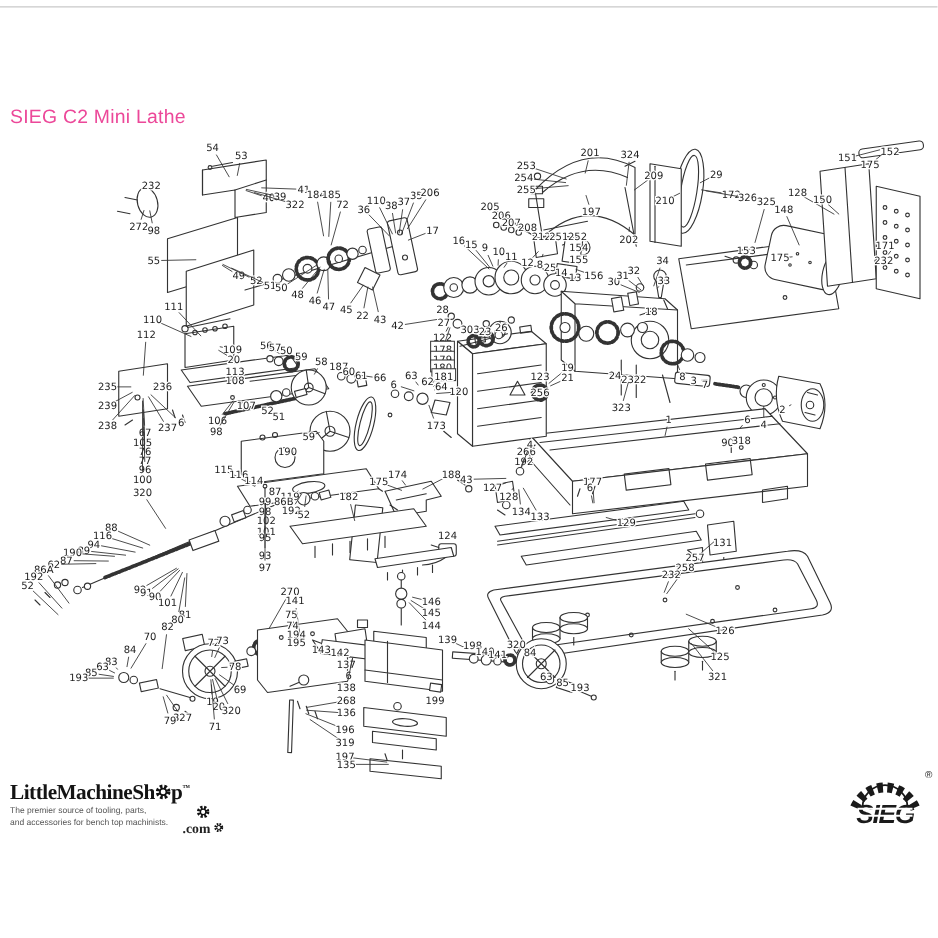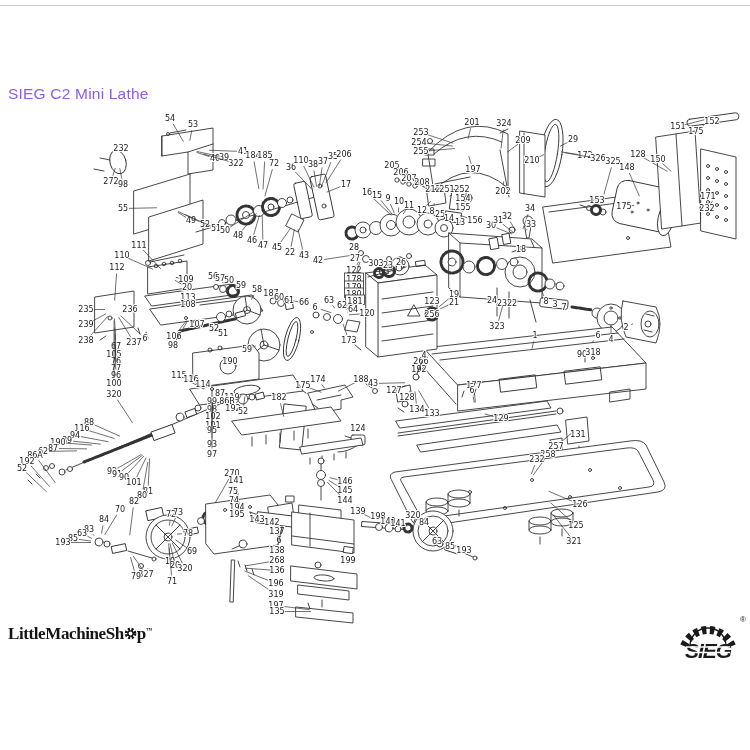--- a/index.html
+++ b/index.html
@@ -1,19 +1,19 @@
 <!DOCTYPE html>
 <html><head>
 <meta charset="utf-8">
 <style>
   html,body{margin:0;padding:0}
   body{width:750px;height:750px;background:#fff;position:relative;overflow:hidden;
        font-family:"Liberation Sans",sans-serif}
   .topline{position:absolute;top:5px;left:0;right:0;height:1px;background:#c9c9c9}
-  .title{position:absolute;left:8px;top:85px;font-size:15.5px;color:#8b5cf6;letter-spacing:.2px}
+  .title{position:absolute;left:8px;top:85px;font-size:15.5px;color:#ec4899;letter-spacing:.2px}
   #diagram{position:absolute;left:0;top:0}
   .art{fill:none;stroke:#333;stroke-width:.9;stroke-linejoin:round;stroke-linecap:round}
   .w{fill:#fff}
   .gear{stroke-dasharray:2 1.7;stroke-width:3;fill:none}
   .td{stroke-dasharray:1.6 1.3;stroke-width:3}
   .lbl{font:8px "DejaVu Sans",sans-serif;fill:#1c1c1c;text-anchor:middle;
        paint-order:stroke;stroke:#fff;stroke-width:2px}
   .ldr{stroke:#333;stroke-width:.7;fill:none}
   .lblbox{fill:#fff;stroke:#333;stroke-width:.8}
   
@@ -901,13 +901,30 @@
     <line x1="18" y1="46.5" x2="62" y2="46.5" stroke="#fff" stroke-width="1.6"></line>
     <text x="72" y="16" font-size="8" fill="#1a1a1a">®</text>
   </g>
 </svg>
 
 <div class="lms">
   <div class="lms-name"><span>LittleMachineSh</span><svg width="13" height="13" viewBox="0 0 20 20">
         <circle cx="10" cy="10" r="6.5" fill="none" stroke="#111" stroke-width="5" stroke-dasharray="3 2.2"></circle>
         <circle cx="10" cy="10" r="4" fill="none" stroke="#111" stroke-width="2"></circle>
       </svg><span>p</span><span class="lms-tm">™</span></div>
+  <div class="lms-row">
+    <div class="lms-tag">
+      <div>The premier source of tooling, parts,</div>
+      <div>and accessories for bench top machinists.</div>
+    </div>
+    <div class="lms-com">
+      <svg width="11" height="11" viewBox="0 0 20 20">
+          <circle cx="10" cy="10" r="6.5" fill="none" stroke="#111" stroke-width="5" stroke-dasharray="3 2.2"></circle>
+          <circle cx="10" cy="10" r="4" fill="none" stroke="#111" stroke-width="2"></circle>
+        </svg><br>
+      <span>.com</span>
+      <svg width="8" height="8" viewBox="0 0 20 20">
+          <circle cx="10" cy="10" r="6.5" fill="none" stroke="#111" stroke-width="5" stroke-dasharray="3 2.2"></circle>
+          <circle cx="10" cy="10" r="4" fill="none" stroke="#111" stroke-width="2"></circle>
+        </svg>
+    </div>
+  </div>
 </div>
 
 </body></html>

